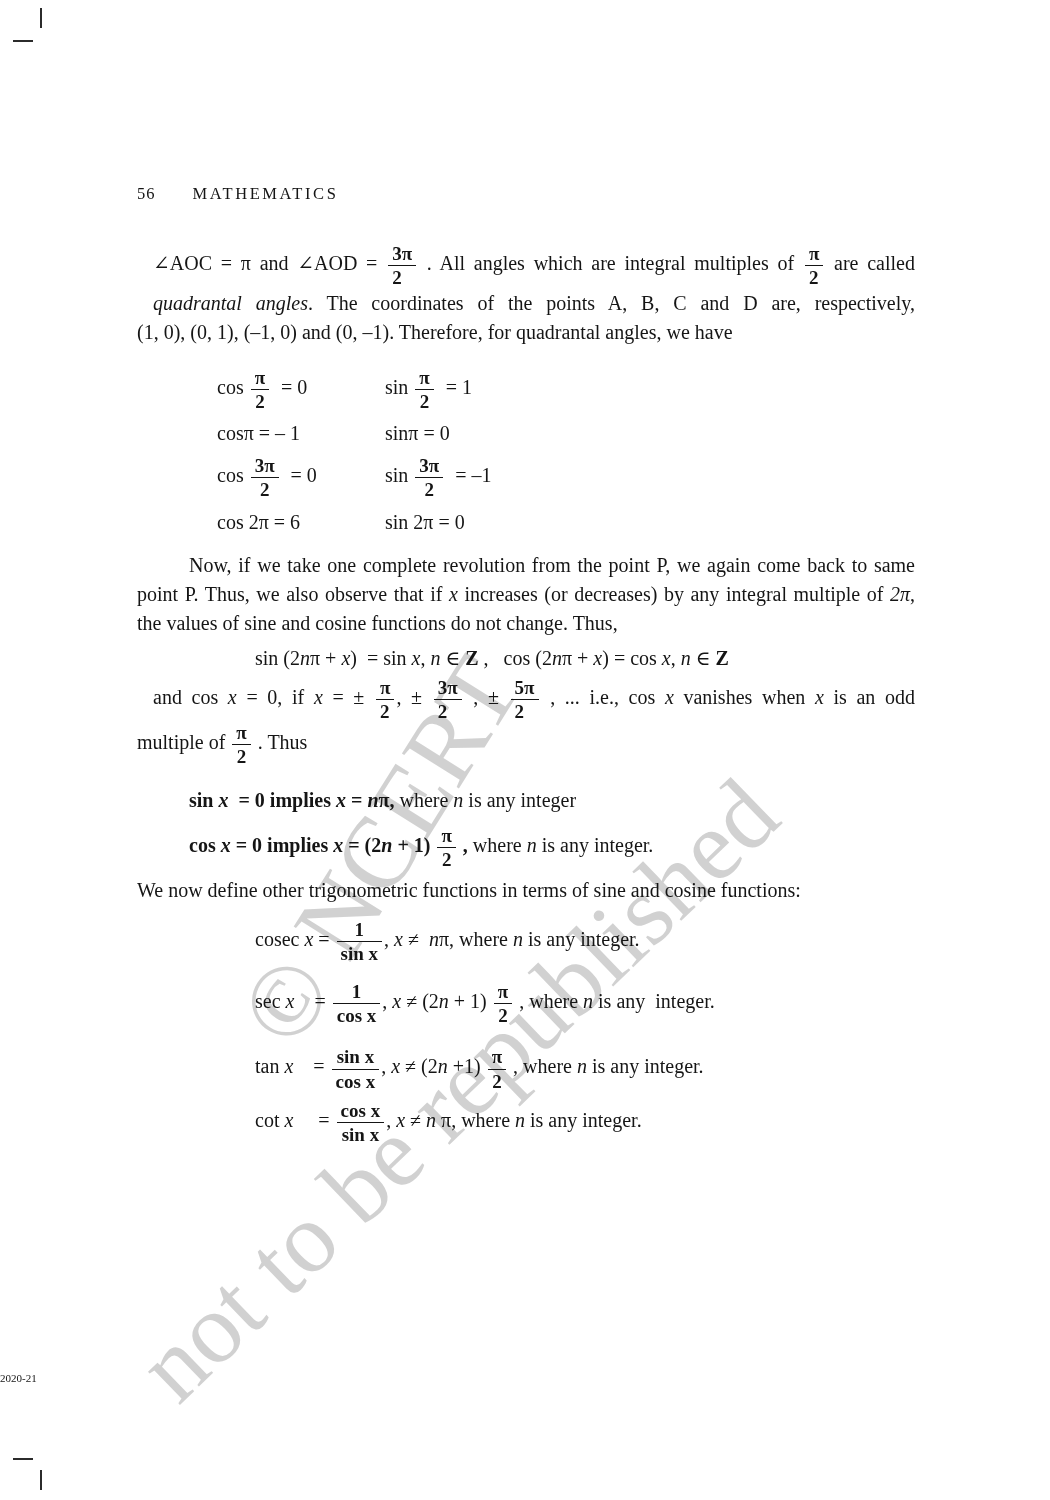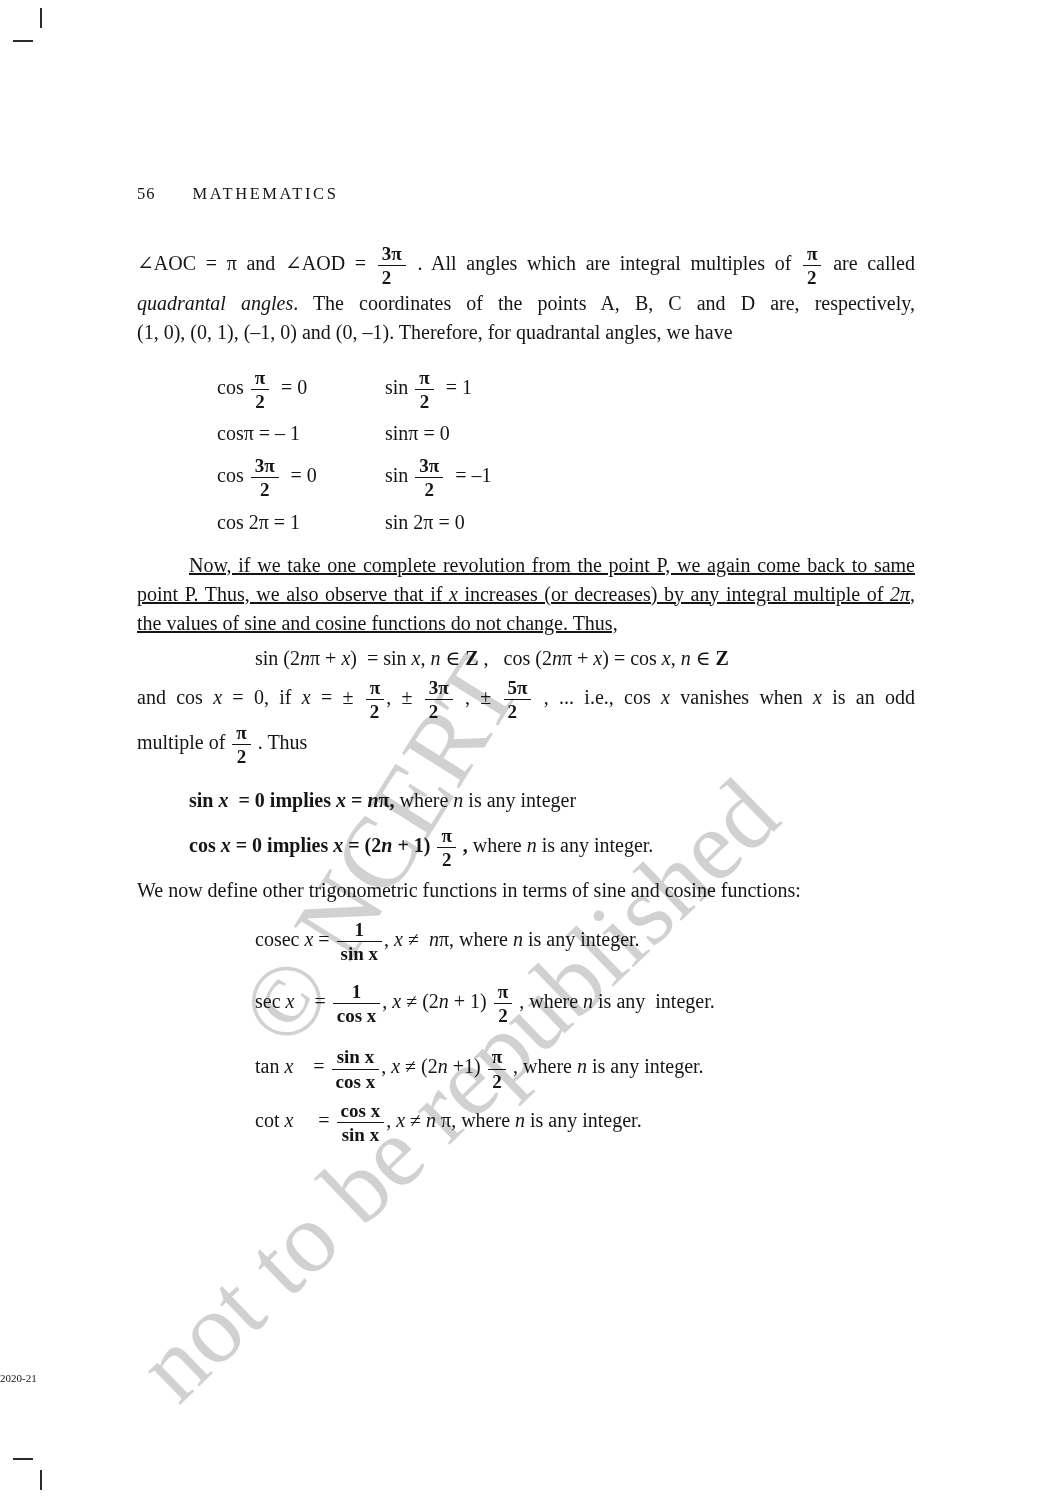--- a/index.html
+++ b/index.html
@@ -21,21 +21,21 @@
   .cropmark.v { width:2px; height:20px; }
   .cropmark.h { width:20px; height:2px; }
   
   .pagehead { position:absolute; left:137px; top:184px; font-size:16.5px; z-index:2; }
   .pagehead .pgnum { margin-right:37px; letter-spacing:1px; }
   .pagehead .runhead { letter-spacing:2.6px; }
   .pagefoot { position:absolute; left:0; top:1372px; width:100%; font-size:11px; z-index:2; }
   
   .content { position:absolute; left:137px; top:243px; width:778px; font-size:20px; line-height:1.45; z-index:2; }
   .line { }
-  .jfull { text-align:justify; text-align-last:justify; }
+  .jfull { text-align:justify; text-align-last:justify;margin-left:16px; }
   .just { text-align:justify; }
   .indent { text-indent:52px; }
   .para3 { font-size:19.4px; }
   .eq { padding-left:118px; white-space:nowrap; }
   .values { margin-top:20px; }
   .vrow { padding-left:80px; margin-bottom:7px; white-space:nowrap; }
   .vcell { display:inline-block; width:168px; }
   .stmt { padding-left:52px; }
   .def { padding-left:118px; white-space:nowrap; }
   .it { font-style:italic; }
@@ -73,25 +73,25 @@
       <div class="vrow">
         <span class="vcell"><span>cos </span><span class="frac"><span class="num">π</span><span class="den">2</span></span><span>&nbsp; = 0</span></span><span class="vcell2"><span>sin </span><span class="frac"><span class="num">π</span><span class="den">2</span></span><span>&nbsp; = 1</span></span>
       </div>
       <div class="vrow">
         <span class="vcell"><span>cosπ = – 1</span></span><span class="vcell2"><span>sinπ = 0</span></span>
       </div>
       <div class="vrow">
         <span class="vcell"><span>cos </span><span class="frac"><span class="num">3π</span><span class="den">2</span></span><span>&nbsp; = 0</span></span><span class="vcell2"><span>sin </span><span class="frac"><span class="num">3π</span><span class="den">2</span></span><span>&nbsp; = –1</span></span>
       </div>
       <div class="vrow">
-        <span class="vcell"><span>cos 2π = 1</span></span><span class="vcell2"><span>sin 2π = 0</span></span>
+        <span class="vcell"><span>cos 2π = 6</span></span><span class="vcell2"><span>sin 2π = 0</span></span>
       </div>
     </div>
 
-    <p class="para indent just" style="margin-top:14px;text-decoration:underline;"><span>Now, if we take one complete revolution from the point P, we again come back to same point P. Thus, we also observe that if </span><span class="it">x</span><span> increases (or decreases) by any integral multiple of </span><span class="it">2π</span><span>, the values of sine and cosine functions do not change. Thus,</span></p>
+    <p class="para indent just" style="margin-top:14px;"><span>Now, if we take one complete revolution from the point P, we again come back to same point P. Thus, we also observe that if </span><span class="it">x</span><span> increases (or decreases) by any integral multiple of </span><span class="it">2π</span><span>, the values of sine and cosine functions do not change. Thus,</span></p>
 
     <div class="line eq" style="margin-top:6px;"><span>sin (2</span><span class="it">n</span><span>π + </span><span class="it">x</span><span>)&nbsp; = sin </span><span class="it">x</span><span>, </span><span class="it">n</span><span> ∈ </span><span class="bd">Z</span><span> ,&nbsp;&nbsp; cos (2</span><span class="it">n</span><span>π + </span><span class="it">x</span><span>) = cos </span><span class="it">x</span><span>, </span><span class="it">n</span><span> ∈ </span><span class="bd">Z</span></div>
 
 
     <div class="line jfull" style="margin-top:4px;"><span>and cos </span><span class="it">x</span><span> = 0, if </span><span class="it">x</span><span> = ± </span><span class="frac"><span class="num">π</span><span class="den">2</span></span><span>, ± </span><span class="frac"><span class="num">3π</span><span class="den">2</span></span><span> , ± </span><span class="frac"><span class="num">5π</span><span class="den">2</span></span><span> , ... i.e., cos </span><span class="it">x</span><span> vanishes when </span><span class="it">x</span><span> is an odd</span></div>
     <div class="line"><span>multiple of </span><span class="frac"><span class="num">π</span><span class="den">2</span></span><span> . Thus</span></div>
 
     <div class="line stmt" style="margin-top:18px;"><span class="bd">sin </span><span class="it bd">x</span><span class="bd">&nbsp; = 0 implies </span><span class="it bd">x</span><span class="bd"> = </span><span class="it bd">n</span><span class="bd">π,</span><span> where </span><span class="it">n</span><span> is any integer</span></div>
     <div class="line stmt" style="margin-top:10px;"><span class="bd">cos </span><span class="it bd">x</span><span class="bd"> = 0 implies </span><span class="it bd">x</span><span class="bd"> = (2</span><span class="it bd">n</span><span class="bd"> + 1) </span><span class="frac bd"><span class="num">π</span><span class="den">2</span></span><span class="bd"> ,</span><span> where </span><span class="it">n</span><span> is any integer.</span></div>
 

